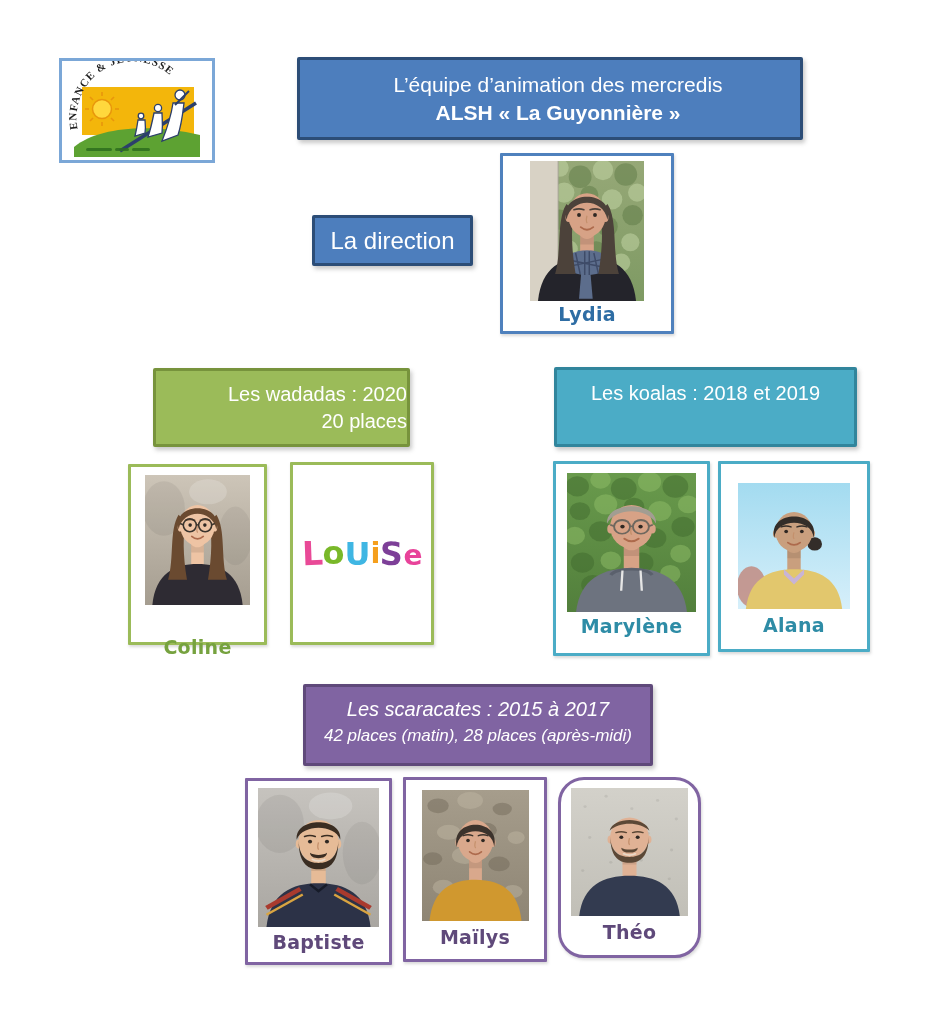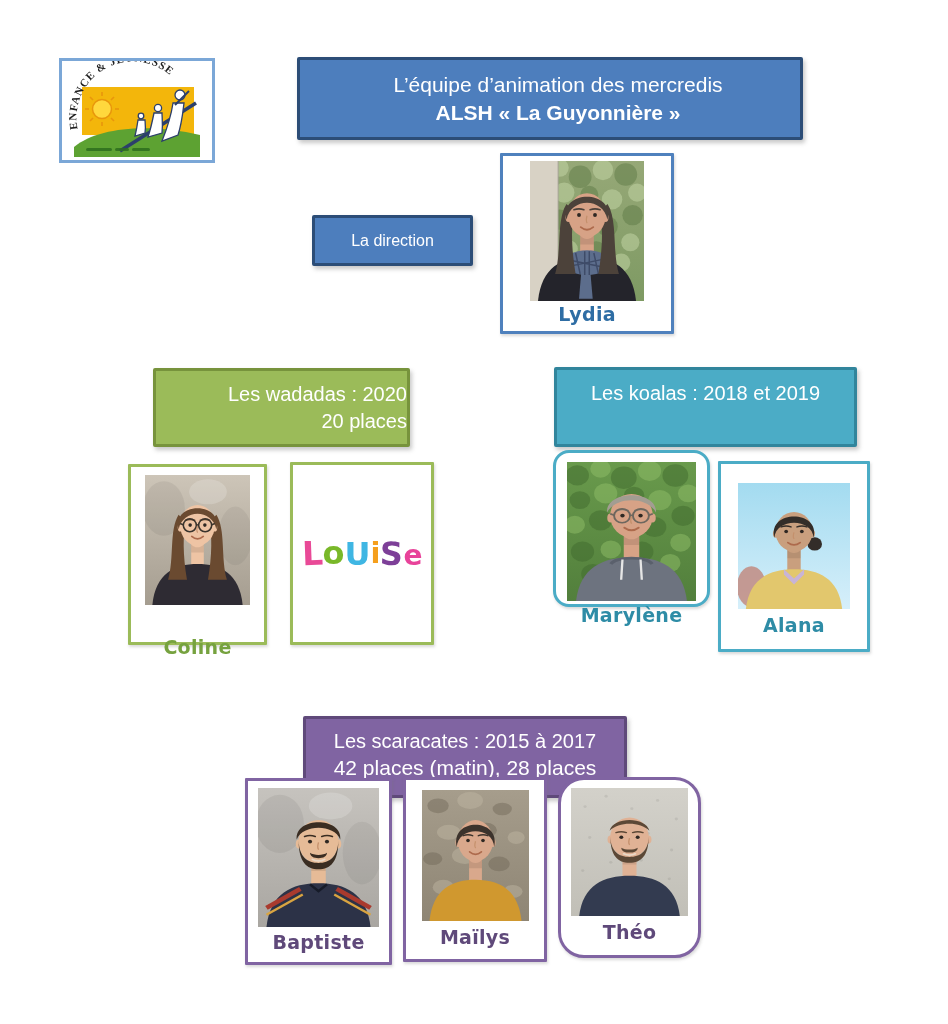--- a/index.html
+++ b/index.html
@@ -11,27 +11,27 @@
   .pbox{position:absolute;box-sizing:border-box;border:3px solid;border-radius:2px;
         color:#fff;text-align:center;box-shadow:2px 3px 4px rgba(110,110,110,.38);}
   .pbox .l1{font-size:20px;margin-top:9px;line-height:28px;}
   .pbox .l2{font-size:20px;line-height:26px;}
 
   #header-box{left:297px;top:57px;width:506px;height:83px;}
   #header-box .l1{font-size:21px;margin-top:10px;line-height:29px;}
   #header-box .l2{font-size:21px;font-weight:bold;line-height:28px;}
 
   #direction-box{left:312px;top:215px;width:161px;height:51px;}
-  #direction-box .l1{font-size:16px;margin-top:0;line-height:45px;}
+  #direction-box .l1{font-size:24px;margin-top:0;line-height:45px;}
 
   #box-wadadas{left:153px;top:368px;width:257px;height:79px;}
   #box-koalas{left:554px;top:367px;width:303px;height:80px;}
-  #box-scaracates{left:303px;top:716px;width:324px;height:82px;}
+  #box-scaracates{left:303px;top:684px;width:350px;height:82px;font-style:italic;}
   #box-scaracates .l1{margin-top:8px;}
-  #box-scaracates .l2{font-size:21px;line-height:22px;margin-top:2px;}
+  #box-scaracates .l2{font-size:17px;line-height:22px;margin-top:2px;}
 
   
   .card{position:absolute;box-sizing:border-box;background:#fff;border:3px solid;border-radius:1px;
         display:flex;flex-direction:column;align-items:center;
         box-shadow:1px 2px 3px rgba(120,120,120,.28);}
   .photo{overflow:hidden;background:#eceae6;flex:0 0 auto;}
   .photo svg{display:block;}
   .pname{width:100%;text-align:center;font-family:"DejaVu Sans",sans-serif;font-weight:bold;
          font-size:19px;letter-spacing:.3px;}
 
@@ -47,21 +47,21 @@
   .louise{display:flex;align-items:baseline;justify-content:center;
           font-family:"DejaVu Sans",sans-serif;font-weight:800;}
   .louise span{display:inline-block;line-height:1;}
   .louise span:nth-child(1){font-size:33px;transform:rotate(-2deg);}
   .louise span:nth-child(2){font-size:32px;transform:translateY(-1px);}
   .louise span:nth-child(3){font-size:32px;}
   .louise span:nth-child(4){font-size:29px;transform:translateY(-2px);}
   .louise span:nth-child(5){font-size:32px;transform:rotate(2deg);}
   .louise span:nth-child(6){font-size:28px;}
 
-  #card-marylene{left:553px;top:450px;width:157px;height:157px;border-radius:16px;}
+  #card-marylene{left:553px;top:461px;width:157px;height:195px;}
   #card-marylene .photo{width:129px;height:139px;margin-top:9px;}
   #card-marylene .pname{margin-top:3px;}
 
   #card-alana{left:718px;top:461px;width:152px;height:191px;}
   #card-alana .photo{width:112px;height:126px;margin-top:19px;}
   #card-alana .pname{margin-top:5px;}
 
   #card-baptiste{left:245px;top:778px;width:147px;height:187px;}
   #card-baptiste .photo{width:121px;height:139px;margin-top:7px;}
   #card-baptiste .pname{margin-top:4px;}

